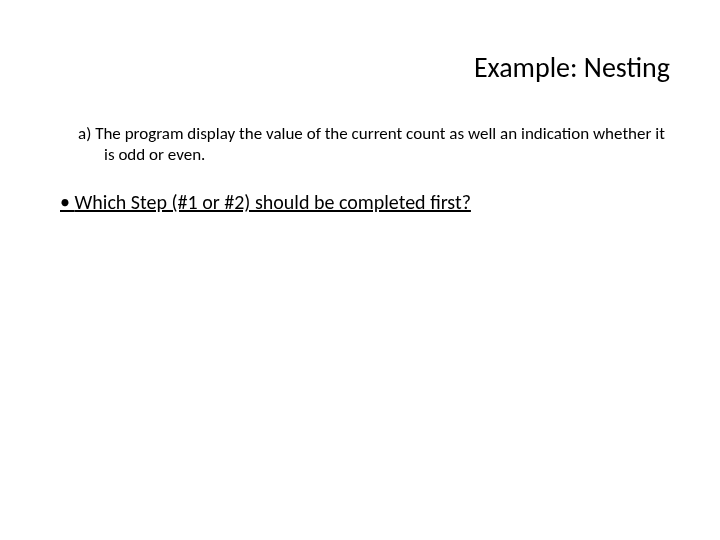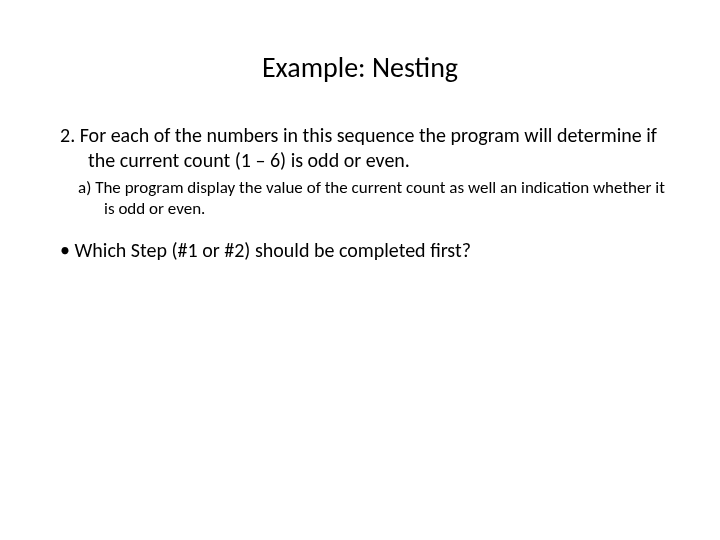--- a/index.html
+++ b/index.html
@@ -10,21 +10,21 @@
     body {
       width: 720px;
       height: 540px;
       background: #ffffff;
       font-family: Calibri, "Segoe UI", Arial, sans-serif;
       color: #000000;
       padding: 40px 50px 40px 50px;
       position: relative;
     }
     .slide-title {
-      text-align: center;
+      text-align: right;
       font-size: 28px;
       font-weight: 400;
       margin-bottom: 38px;
       margin-top: 10px;
     }
     .numbered-list {
       list-style: none;
       padding-left: 10px;
       margin-bottom: 4px;
     }
@@ -43,39 +43,39 @@
     }
     .sub-list li {
       font-size: 17px;
       line-height: 1.25;
       padding-left: 26px;
       text-indent: -26px;
     }
     .bullet-list {
       list-style: none;
       padding-left: 10px;
-      margin-top: 18px;
+      margin-top: 24px;
+      text-decoration: underline;
     }
     .bullet-list li {
       font-size: 20px;
       line-height: 1.25;
       padding-left: 22px;
       text-indent: -22px;
     }
     .bullet-list li::before {
       content: "• ";
     }
   </style>
 </head>
 <body>
 
 <h1 class="slide-title">Example: Nesting</h1>
 
 <ol class="numbered-list">
-  <li>2. For each of the numbers in this sequence the program will determine if the current count (1 – 6) is odd or even.</li>
 </ol>
 
 <ul class="sub-list">
   <li>a) The program display the value of the current count as well an indication whether it is odd or even.</li>
 </ul>
 
 <ul class="bullet-list">
   <li>Which Step (#1 or #2) should be completed first?</li>
 </ul>
 

